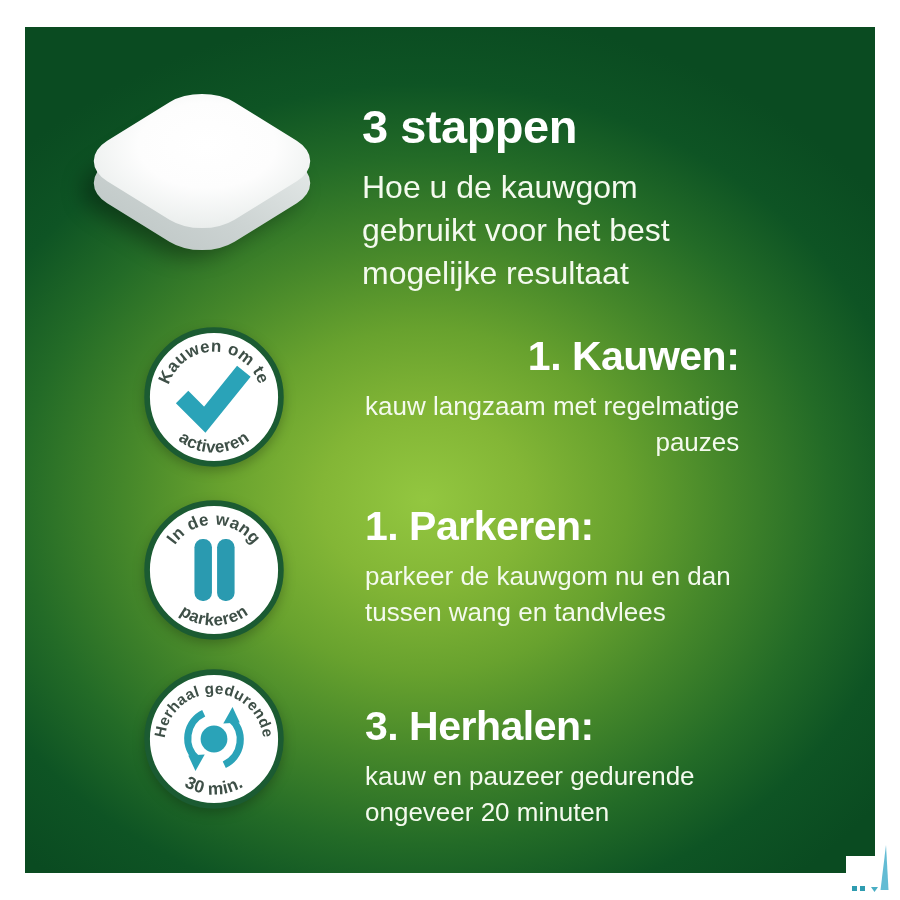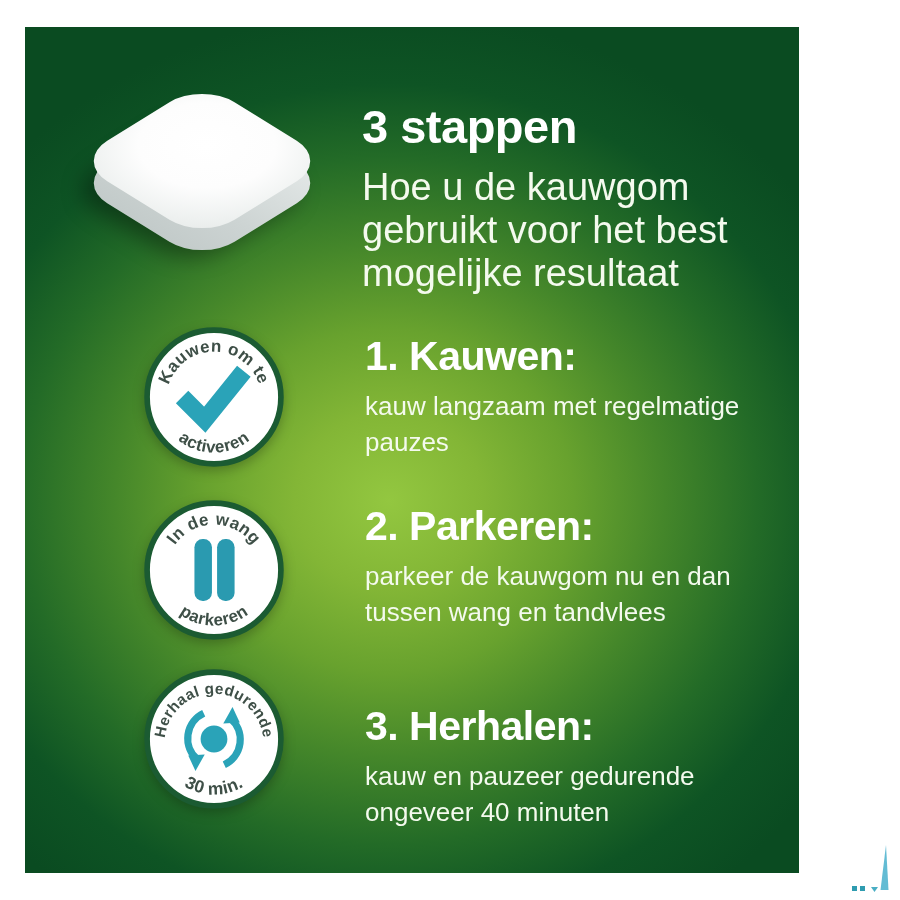--- a/index.html
+++ b/index.html
@@ -1,21 +1,21 @@
 <!DOCTYPE html>
 <html><head>
 <meta charset="utf-8">
 <style>
   html,body{margin:0;padding:0;}
   body{
     width:900px;height:900px;position:relative;background:#ffffff;
     font-family:"Liberation Sans", sans-serif;overflow:hidden;
   }
   .canvas{
-    position:absolute;left:25px;top:27px;width:774px;height:846px;
+    position:absolute;left:25px;top:27px;width:850px;height:846px;
     background:
       radial-gradient(ellipse 68% 58% at 47% 56%,
         #93c740 0%, #83b636 18%, #68a22e 35%, #45872a 52%,
         #236b27 70%, #0e5424 85%, #0a4b21 100%);
   }
 
   
   .gum-wrap{position:absolute;left:42px;top:30px;width:270px;height:230px;}
   .gum-side{
     position:absolute;left:45px;top:36px;width:180px;height:180px;border-radius:46px;
@@ -25,32 +25,32 @@
   }
   .gum-top{
     position:absolute;left:45px;top:14px;width:180px;height:180px;border-radius:46px;
     transform:scale(1,0.62) rotate(45deg);
     background:radial-gradient(circle at 42% 38%,#ffffff 0%,#fdfdfd 45%,#eef1f0 78%,#e4e8e7 100%);
   }
 
   
   .title-block{position:absolute;left:337px;top:72px;color:#ffffff;}
   .title-block h1{margin:0 0 12px 0;font-size:47px;font-weight:bold;letter-spacing:-0.5px;}
-  .subtitle{font-size:38px;line-height:43px;white-space:pre-line;color:#f4faee;}
+  .subtitle{font-size:32px;line-height:43px;white-space:pre-line;color:#f4faee;}
 
   
   .badge{position:absolute;left:119px;width:140px;height:140px;
     filter:drop-shadow(0 4px 6px rgba(0,0,0,0.25));}
   .badge-1{top:300px;} .badge-2{top:473px;} .badge-3{top:642px;}
   .arc-text{fill:#3e4f47;font-family:"Liberation Sans",sans-serif;font-size:16.5px;font-weight:bold;letter-spacing:0.4px;}
   .badge-3 .arc-top-text{font-size:14.8px;}
   .badge-3 .arc-bottom-text{font-size:17px;}
 
   .step{position:absolute;left:340px;color:#ffffff;}
-  .step-1{top:306px;} .step-2{top:476px;} .step-3{top:640px;margin-top:36px;}
+  .step-1{top:306px;text-align:right;} .step-2{top:476px;} .step-3{top:640px;margin-top:36px;}
   .step h2{margin:0 0 8px 0;font-size:41px;font-weight:bold;letter-spacing:-0.5px;}
   .step .body{font-size:26px;line-height:36px;white-space:pre-line;color:#f4faee;}
 
   
   .corner-notch{position:absolute;left:846px;top:856px;width:32px;height:18px;background:#ffffff;}
   .watermark{position:absolute;left:843px;top:840px;width:57px;height:60px;}
 </style>
 </head>
 <body>
 
@@ -122,29 +122,29 @@
     </g>
   </svg>
 
   <div class="step step-1">
     <h2>1. Kauwen:</h2>
     <div class="body">kauw langzaam met regelmatige
 pauzes</div>
   </div>
 
   <div class="step step-2">
-    <h2>2. Parkeren:</h2>
+    <h2>1. Parkeren:</h2>
     <div class="body">parkeer de kauwgom nu en dan
 tussen wang en tandvlees</div>
   </div>
 
   <div class="step step-3">
     <h2>3. Herhalen:</h2>
     <div class="body">kauw en pauzeer gedurende
-ongeveer 40 minuten</div>
+ongeveer 20 minuten</div>
   </div>
 
 </div>
 
 <div class="corner-notch"></div>
 
 <svg class="watermark" viewBox="0 0 57 60">
   <rect x="9" y="46" width="5" height="5" fill="#2f9cb0"></rect>
   <rect x="17" y="46" width="5" height="5" fill="#2f9cb0"></rect>
   <polygon points="28,47 35,47 31.5,52" fill="#49aec4"></polygon>

